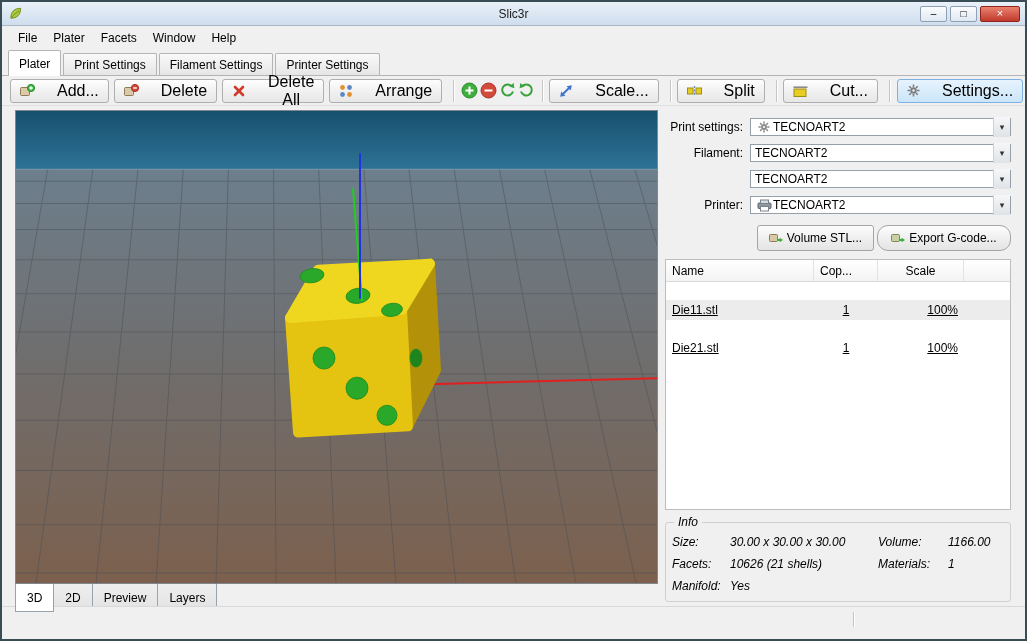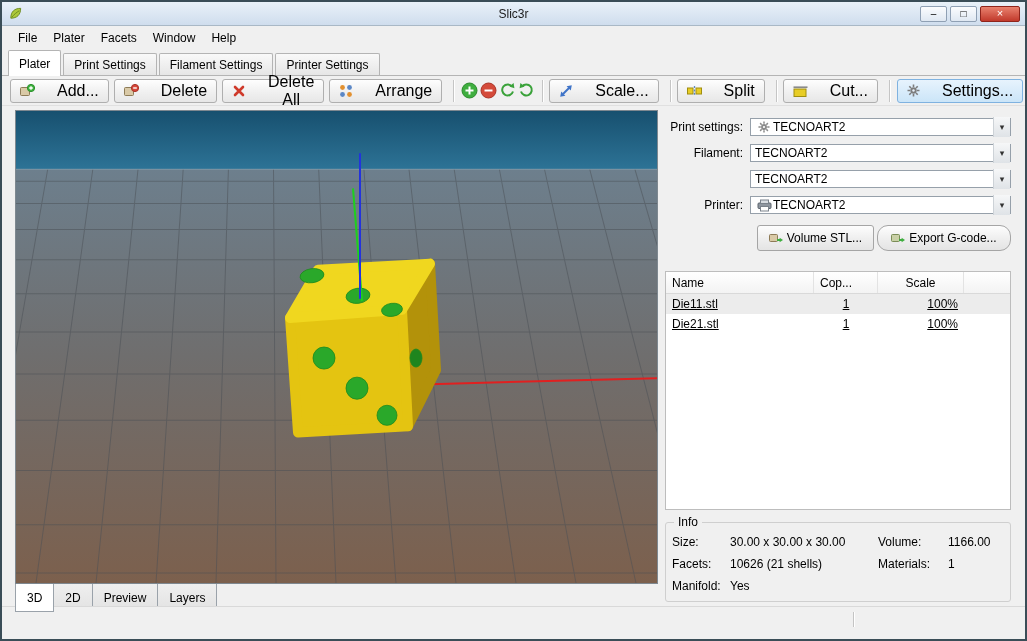--- a/index.html
+++ b/index.html
@@ -47,36 +47,36 @@
   .combo { flex: 1; height: 18px; border: 1px solid #96a0aa; background: #fff; display: flex; align-items: center; padding-left: 4px; }
   .combo .cicon { width: 18px; flex: none; display: inline-flex; justify-content: center; line-height: 0; }
   .combo .cval { flex: 1; }
   .combo .carrow { width: 17px; height: 20px; flex: none; border-left: 1px solid #cdd2d7; background: linear-gradient(#f6f7f8, #dfe3e7); display: flex; align-items: center; justify-content: center; font-size: 9px; color: #333; }
   .export-row { display: flex; margin: 7px 0 0; flex: none; }
   .export-spacer { width: 89px; flex: none; }
   .ebtn { flex: 1; height: 26px; margin-left: 3px; border: 1px solid #a5a5a5; border-radius: 3px; background: linear-gradient(#fdfdfd, #eeeeee 55%, #e4e4e4); display: flex; align-items: center; justify-content: center; gap: 4px; font-family: inherit; font-size: 12px; }
   .ebtn.gcode { flex: 1.15; border-radius: 11px; }
 
   
-  .obj-table { margin-top: 20px; flex: 1; border: 1px solid #bdbdbd; background: #fff; display: flex; flex-direction: column; overflow: hidden; }
+  .obj-table { margin-top: 8px; flex: 1; border: 1px solid #bdbdbd; background: #fff; display: flex; flex-direction: column; overflow: hidden; gap: 18px; }
   .thead { display: flex; height: 22px; flex: none; background: linear-gradient(#ffffff, #f3f3f3); border-bottom: 1px solid #d9d9d9; }
   .th { display: flex; align-items: center; padding: 0 6px; border-right: 1px solid #e3e3e3; }
   .th.c-name { width: 148px; }
   .th.c-cop { width: 64px; }
   .th.c-scale { width: 86px; justify-content: center; }
   .th.c-fill { flex: 1; border-right: none; }
   .trow { display: flex; height: 20px; align-items: center; flex: none; text-decoration: underline; }
   .trow.sel { background: #ececec; }
   .td { padding: 0 6px; }
   .td.c-name { width: 148px; }
   .td.c-cop { width: 64px; text-align: center; }
   .td.c-scale { width: 86px; text-align: right; }
 
   
-  .info-box { margin: 12px 0 4px; flex: none; border: 1px solid #cfcfcf; border-radius: 3px; position: relative; padding: 12px 6px 8px; }
+  .info-box { margin: 12px 0 4px; flex: none; border: 1px solid #cfcfcf; border-radius: 3px; position: relative; padding: 12px 6px 8px; font-style: italic; }
   .info-legend { position: absolute; top: -8px; left: 8px; background: #f0f0f0; padding: 0 4px; }
   .info-grid { display: grid; grid-template-columns: 58px 148px 70px 1fr; row-gap: 8px; align-items: center; }
 
   
   .statusbar { flex: 1; border-top: 1px solid #d9d9d9; background: #f0f0f0; position: relative; }
   .status-sep { position: absolute; left: 851px; top: 5px; width: 1px; height: 15px; background: #c4c4c4; box-shadow: 1px 0 0 #fff; }
 </style>
 </head>
 <body>
 

